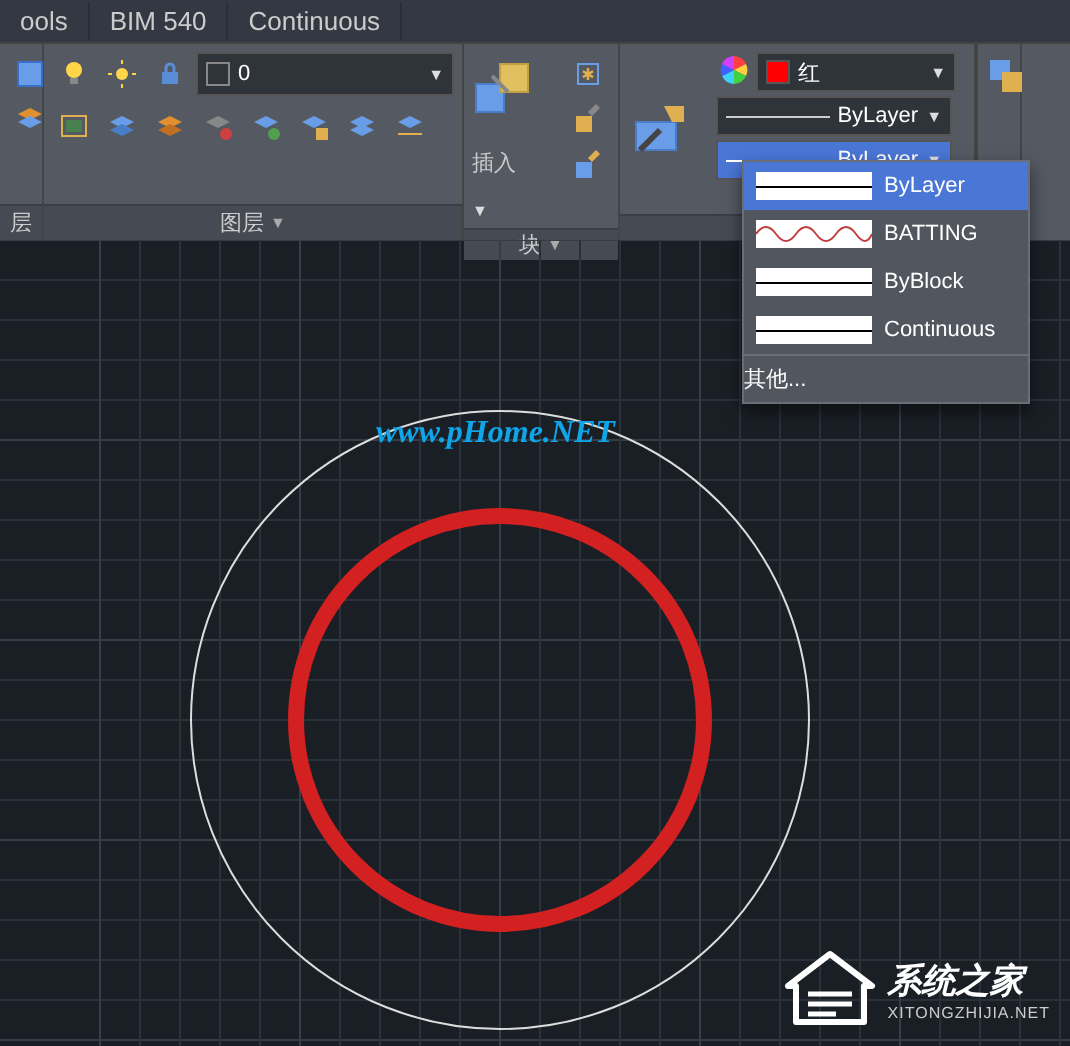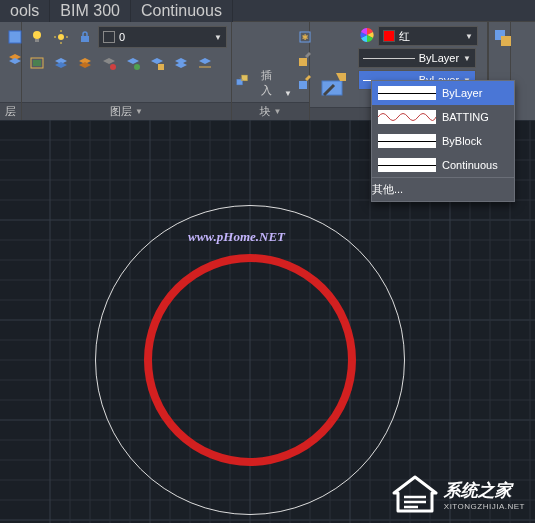--- a/index.html
+++ b/index.html
@@ -1,35 +1,35 @@
 <!DOCTYPE html>
 <html><head>
 <meta charset="utf-8">
 <style>
 * { margin: 0; padding: 0; box-sizing: border-box; font-family: "Microsoft YaHei", Arial, sans-serif; }
 body { width: 535px; height: 523px; background: #1a1f26; overflow: hidden; position: relative; }
 
 .tabs { height: 22px; background: #333842; display: flex; align-items: center; border-bottom: 1px solid #444; }
-.tab { padding: 2px 10px; color: #ccc; font-size: 16px; background: #333842; border-right: 1px solid #2a2e36; cursor: pointer; text-align: right; }
+.tab { padding: 2px 10px; color: #ccc; font-size: 13px; background: #333842; border-right: 1px solid #2a2e36; cursor: pointer; text-align: right; }
 
 .ribbon { height: 98px; background: #545962; display: flex; position: relative; }
 .panel { border-right: 1px solid #444; display: flex; flex-direction: column; }
 .panel-content { flex: 1; display: flex; flex-direction: column; padding: 4px; gap: 2px; }
 .panel-title { height: 18px; background: #464a52; color: #ccc; font-size: 11px; display: flex; align-items: center; justify-content: center; border-top: 1px solid #3a3e46; }
 .panel-title .expand { margin-left: 3px; color: #aaa; font-size: 8px; }
 
 .row1 { display: flex; align-items: center; gap: 2px; }
 .row2 { display: flex; align-items: center; gap: 2px; margin-top: 2px; }
 
 .icon-btn { width: 22px; height: 22px; display: flex; align-items: center; justify-content: center; cursor: pointer; }
 
 .layer-dd { height: 22px; background: #2f333a; border: 1px solid #555; display: flex; align-items: center; padding: 0 4px; gap: 4px; min-width: 100px; color: #fff; font-size: 11px; cursor: pointer; }
 .square { width: 12px; height: 12px; border: 1px solid #888; }
 
-.ins-big { display: flex; flex-direction: row; align-items: flex-end; justify-content: center; width: 56px; color: #ccc; font-size: 11px; cursor: pointer; padding-top: 2px; gap: 12px; }
+.ins-big { display: flex; flex-direction: column; align-items: flex-start; justify-content: center; width: 56px; color: #ccc; font-size: 11px; cursor: pointer; padding-top: 2px; gap: 12px; }
 .ins-big svg { margin-bottom: 2px; }
 
 .prop-panel { width: 178px; }
 .color-dd { height: 20px; background: #2f333a; border: 1px solid #555; display: flex; align-items: center; padding: 0 4px; gap: 4px; width: 118px; color: #fff; font-size: 11px; cursor: pointer; }
 .lw-dd, .lt-dd { height: 20px; background: #2f333a; border: 1px solid #555; display: flex; align-items: center; padding: 0 4px; gap: 4px; width: 118px; color: #fff; font-size: 11px; cursor: pointer; position: relative; }
 .lt-dd.active { background: #4a76d6; color: #fff; }
 .line-sample { flex: 1; height: 1px; background: #ccc; }
 .red-sq { width: 12px; height: 12px; background: #ff0000; border: 1px solid #555; }
 .dd-arrow { color: #ddd; font-size: 8px; }
 
@@ -43,34 +43,34 @@
 .dd-other { padding: 4px 0; color: #fff; font-size: 11px; border-top: 1px solid #6a6e77; cursor: pointer; }
 
 .canvas { position: absolute; top: 120px; left: 0; right: 0; bottom: 0; overflow: hidden; }
 .grid { position: absolute; inset: 0; }
 .grid line.minor { stroke: #2a3139; stroke-width: 1; }
 .grid line.major { stroke: #353d47; stroke-width: 1; }
 
 .circle-white { position: absolute; left: 95px; top: 85px; width: 310px; height: 310px; border: 1px solid #ddd; border-radius: 50%; }
 .circle-red { position: absolute; left: 144px; top: 134px; width: 212px; height: 212px; border: 8px solid #d32020; border-radius: 50%; }
 
-.wm1 { position: absolute; left: 188px; top: 109px; color: #c4b5fd; font-size: 13px; font-weight: bold; font-style: italic; font-family: "Times New Roman", serif; }
+.wm1 { position: absolute; left: 188px; top: 88px; color: #0ea5e9; font-size: 16px; font-weight: bold; font-style: italic; font-family: "Times New Roman", serif; }
 .wm2 { position: absolute; right: 10px; bottom: 8px; display: flex; align-items: center; gap: 6px; }
 .wm-logo { width: 46px; height: 40px; display: flex; align-items: center; justify-content: center; }
 .wm-text { display: flex; flex-direction: column; }
 .wm-cn { color: #fff; font-size: 17px; font-weight: bold; font-style: italic; }
 .wm-en { color: #ccc; font-size: 8px; letter-spacing: 0.5px; }
 .ribbon-right-edge { border-left:1px solid #444; width:23px; }
 </style>
 </head>
 <body>
 
 <div class="tabs">
   <div class="tab">ools</div>
-  <div class="tab">BIM 300</div>
+  <div class="tab">BIM 540</div>
   <div class="tab">Continuous</div>
 </div>
 
 <div class="ribbon">
 
   <div class="panel" style="width:22px;">
     <div class="panel-content">
       <div class="icon-btn">
         <svg width="16" height="16" viewBox="0 0 16 16">
             <rect x="2" y="2" width="12" height="12" fill="#6a9de8" stroke="#3a6dc8"></rect>

